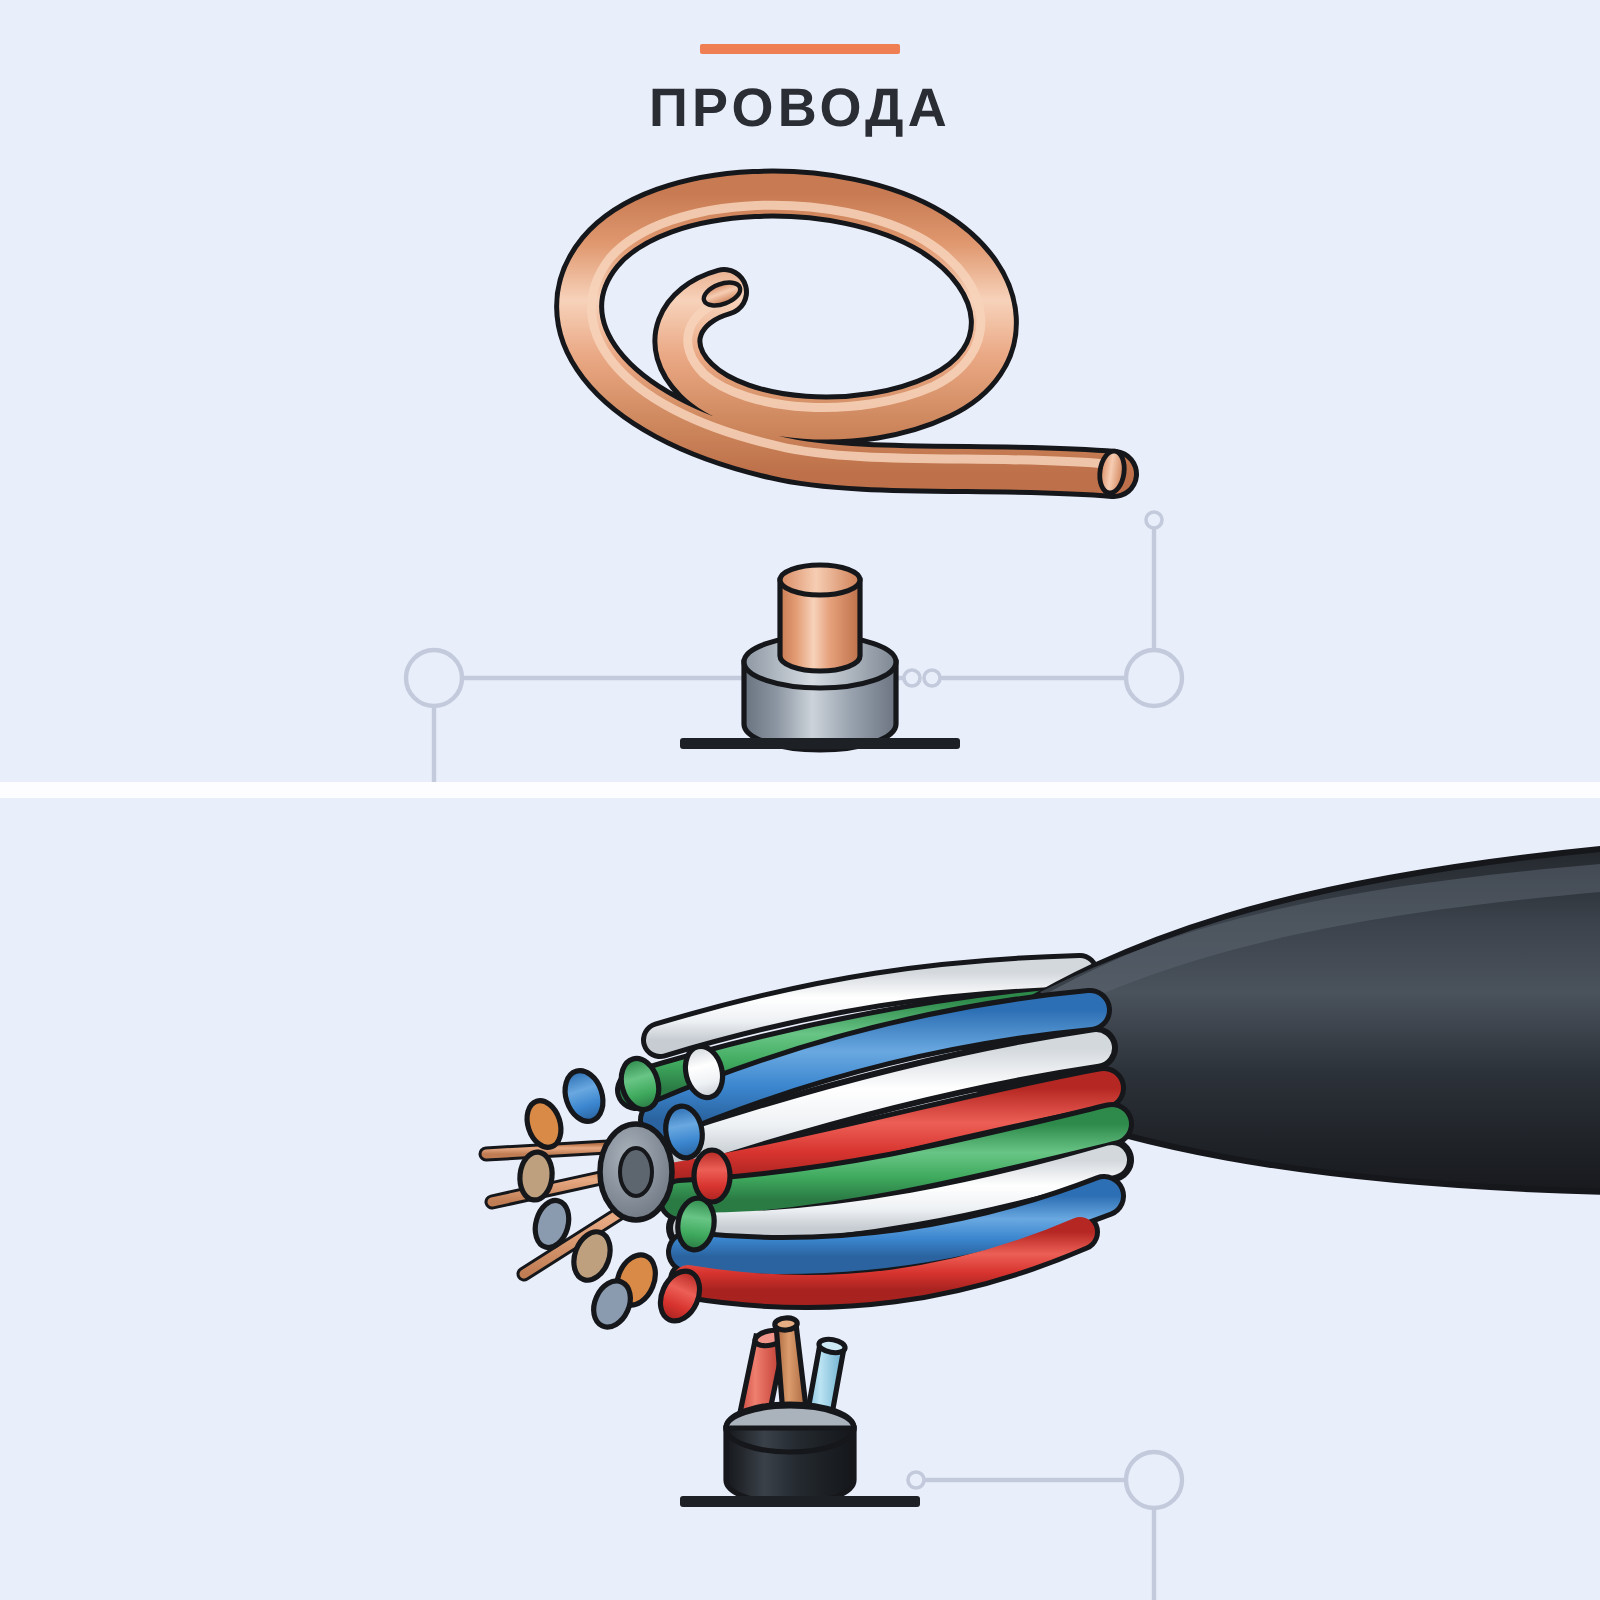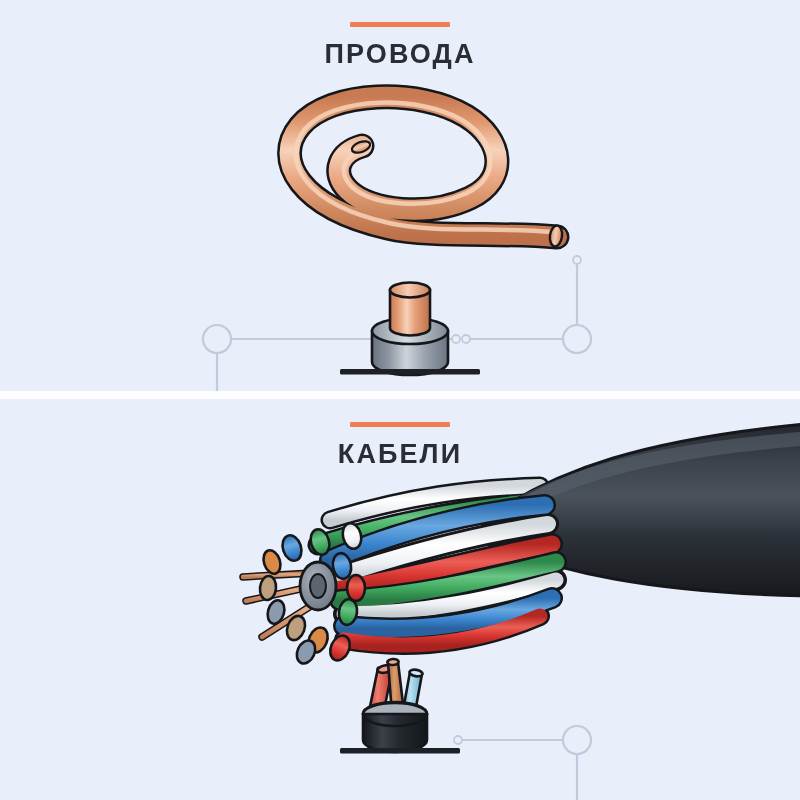--- a/index.html
+++ b/index.html
@@ -335,20 +335,16 @@
 
       <rect x="340" y="748" width="120" height="5.5" rx="1.5" fill="#1d2024"></rect>
     </g>
   </svg>
 
   <div class="heading-block" style="top:22px;">
     <div class="accent-bar"></div>
     <div class="heading-text">ПРОВОДА</div>
   </div>
 
-  <div class="heading-block" style="top:422px;">
-    <div class="accent-bar"></div>
-    <div class="heading-text">КАБЕЛИ</div>
-  </div>
 
   <div class="section-divider"></div>
 
 </div>
 
 </body></html>

